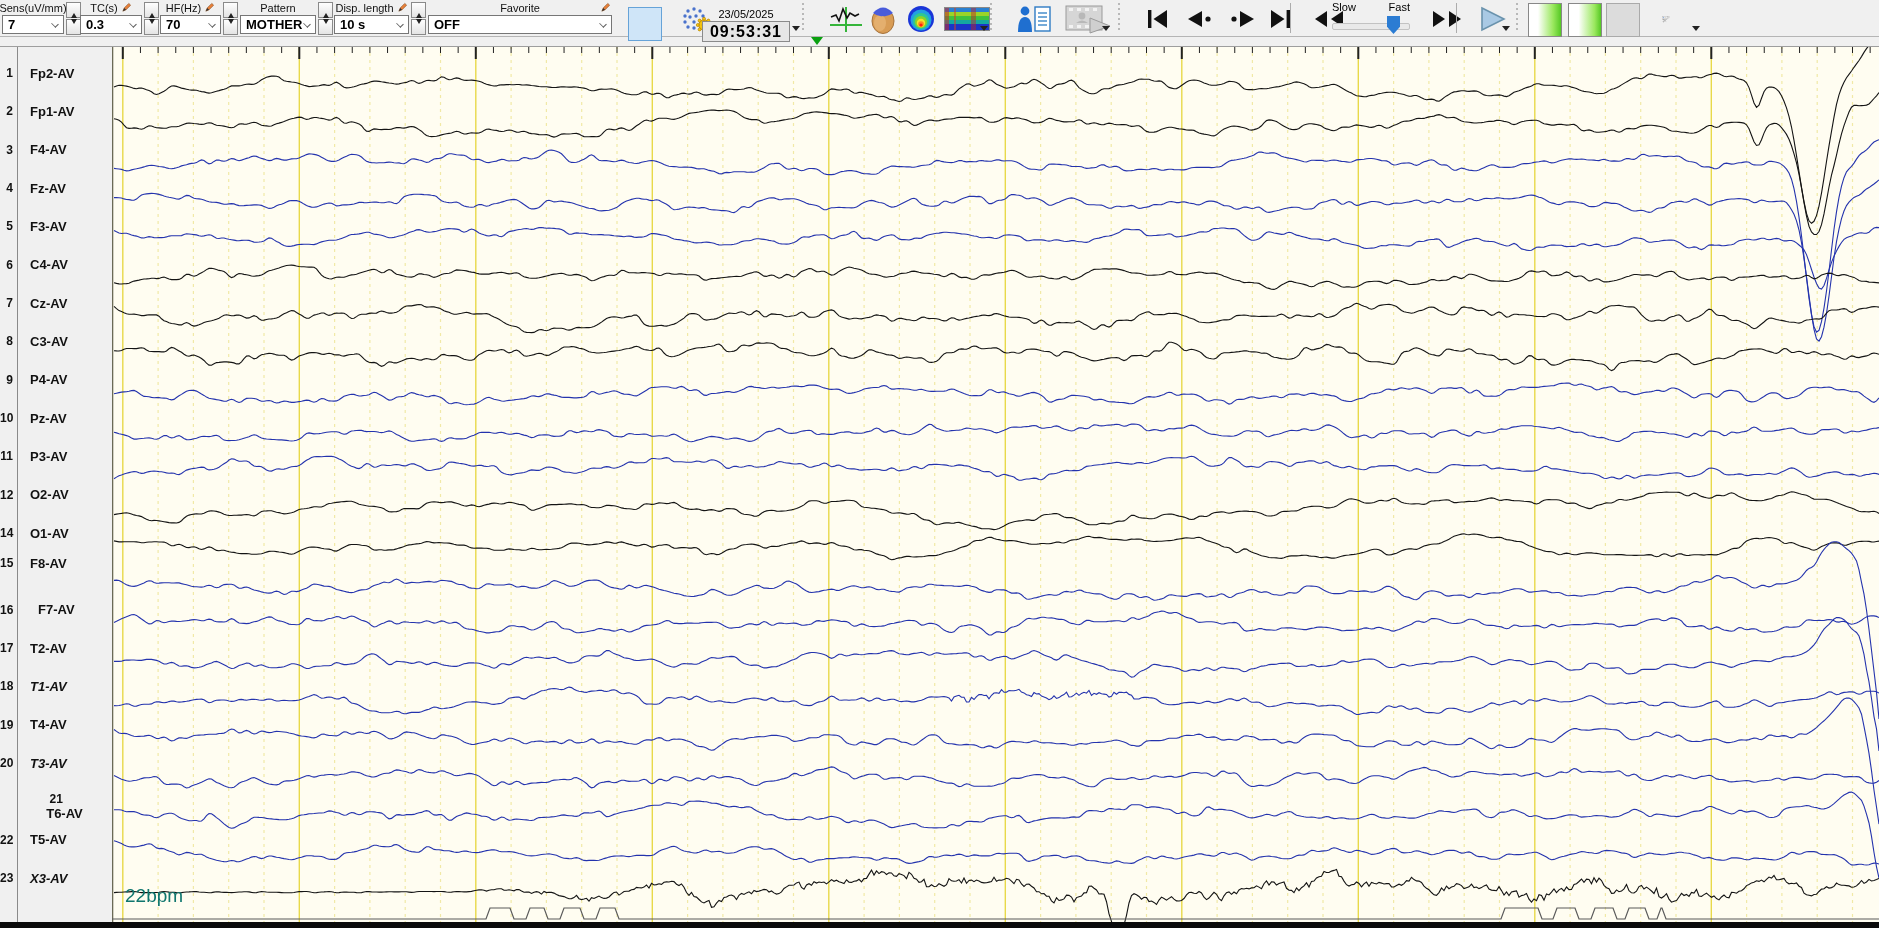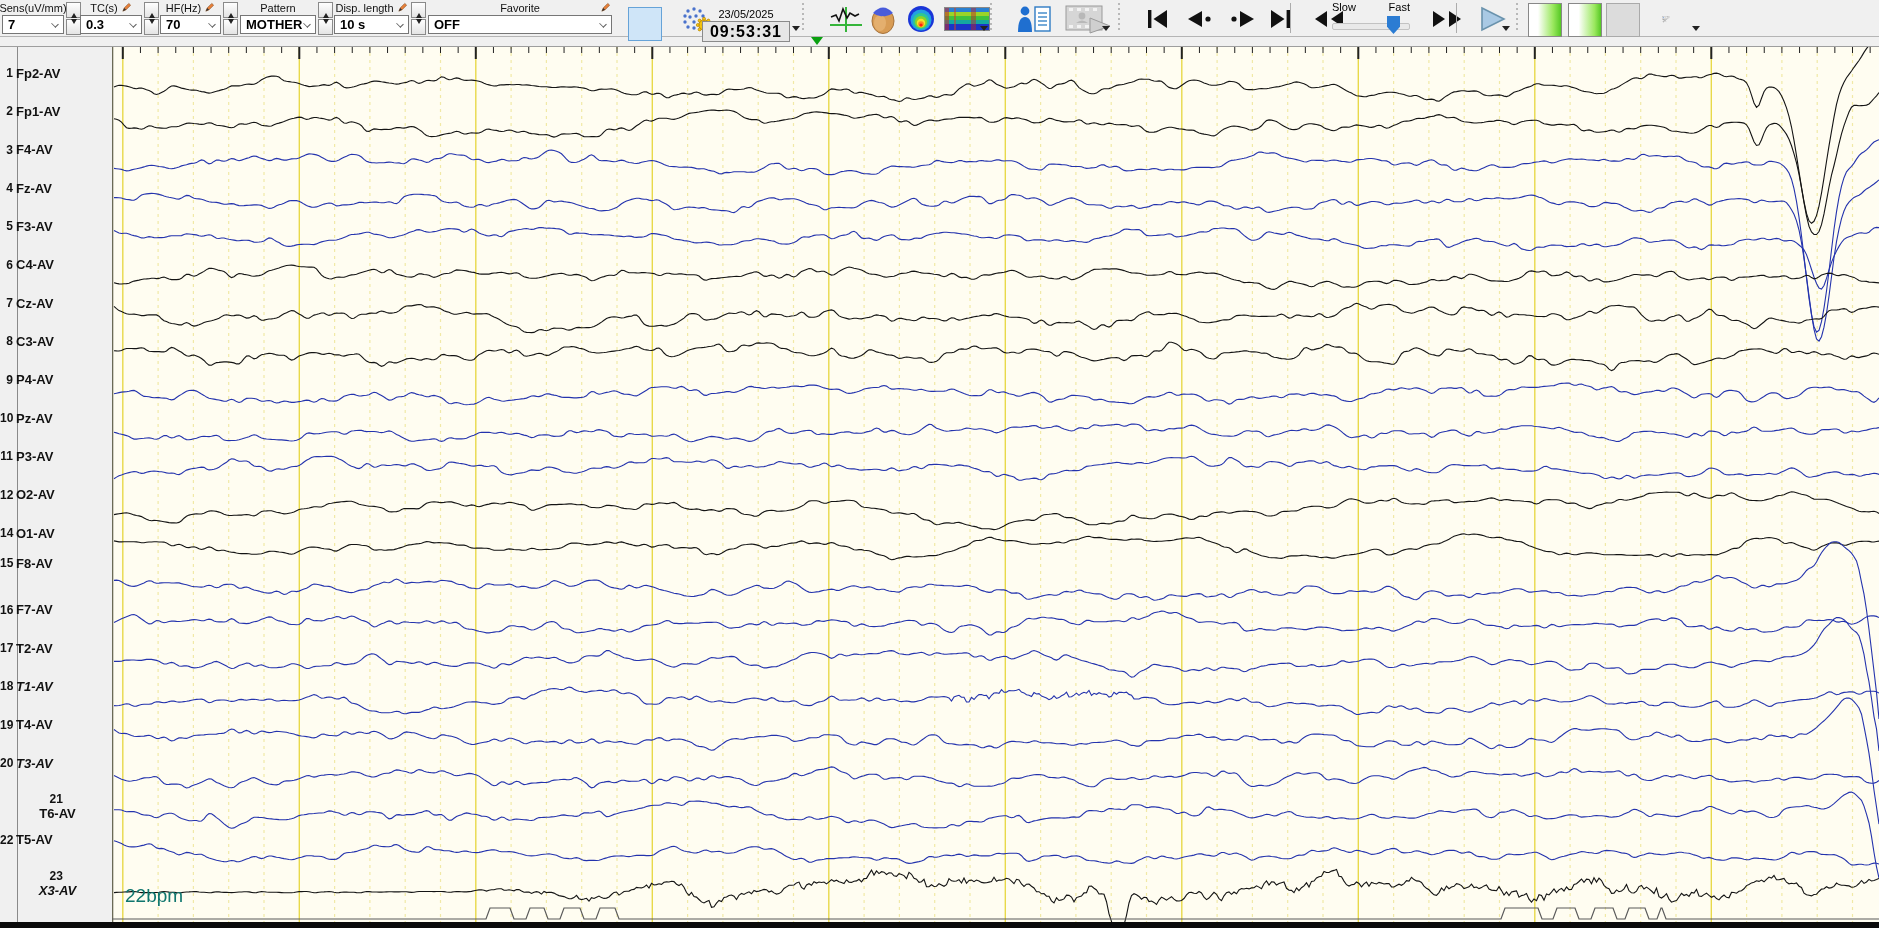--- a/index.html
+++ b/index.html
@@ -59,21 +59,21 @@
   
   .ruler-strip{position:absolute;left:0;top:36px;width:1879px;height:10px;background:#f0f0f0;
     border-bottom:1px solid #9e9e9e;z-index:20;}
   .posmark{position:absolute;left:811px;top:1px;width:0;height:0;border-left:6px solid transparent;
     border-right:6px solid transparent;border-top:8px solid #0aa010;}
   
   .panel{position:absolute;left:0;top:46px;width:112px;height:876px;background:#f0f0f0;z-index:10;}
   .panel .vline{position:absolute;left:17px;top:0;bottom:0;width:1px;background:#8a8a8a;}
   .ch-row{position:absolute;left:0;width:112px;height:18px;display:flex;align-items:center;}
   .ch-num{display:inline-block;width:13px;text-align:right;font-size:12px;font-weight:bold;color:#111;}
-  .ch-lbl{margin-left:3px;font-size:13px;font-weight:bold;color:#111;white-space:nowrap;}
+  .ch-lbl{margin-left:17px;font-size:13px;font-weight:bold;color:#111;white-space:nowrap;}
   .ch-row.it .ch-lbl{font-style:italic;}
   .mlabel{position:absolute;left:8px;top:866px;font-size:12px;font-weight:bold;}
   .bpm{position:absolute;left:125px;top:885px;font-size:19px;color:#0f766e;z-index:15;}
   
   #trace-svg{position:absolute;left:112px;top:46px;z-index:5;}
   .botbar{position:absolute;left:0;top:922px;width:1879px;height:6px;background:#0a0a0a;z-index:25;}
   button{cursor:pointer;font-family:"Liberation Sans",sans-serif;}
 </style>
 </head>
 <body>
@@ -419,21 +419,21 @@
       <span class="ch-lbl">O2-AV</span>
     </div>
     <div class="ch-row" style="top: 478.08px;">
       <span class="ch-num">14</span>
       <span class="ch-lbl">O1-AV</span>
     </div>
     <div class="ch-row" style="top: 508px;">
       <span class="ch-num">15</span>
       <span class="ch-lbl">F8-AV</span>
     </div>
-    <div class="ch-row" style="top: 554.76px;">
+    <div class="ch-row" style="top: 554.76px; gap: 8px;">
       <span class="ch-num">16</span>
       <span class="ch-lbl">F7-AV</span>
     </div>
     <div class="ch-row" style="top: 593.1px;">
       <span class="ch-num">17</span>
       <span class="ch-lbl">T2-AV</span>
     </div>
     <div class="ch-row it" style="top: 631.44px;">
       <span class="ch-num">18</span>
       <span class="ch-lbl">T1-AV</span>
@@ -447,21 +447,21 @@
       <span class="ch-lbl">T3-AV</span>
     </div>
     <div class="ch-row" style="top: 746.46px; flex-direction: column;">
       <span class="ch-num">21</span>
       <span class="ch-lbl">T6-AV</span>
     </div>
     <div class="ch-row" style="top: 784.8px;">
       <span class="ch-num">22</span>
       <span class="ch-lbl">T5-AV</span>
     </div>
-    <div class="ch-row it" style="top: 823.14px; flex-direction: column;">
+    <div class="ch-row it" style="top: 823.14px;">
       <span class="ch-num">23</span>
       <span class="ch-lbl">X3-AV</span>
     </div>
   </div>
 <div class="mlabel">M</div>
 <div class="bpm">22bpm</div>
 
 <svg id="trace-svg" width="1767" height="877" viewBox="0 0 1767 877">
     <rect x="0" y="0" width="1767" height="877" fill="#fffdf1"></rect>
     <line x1="10.799999999999997" x2="10.799999999999997" y1="0" y2="877" stroke="#e8d94a" stroke-width="1.4"></line>

